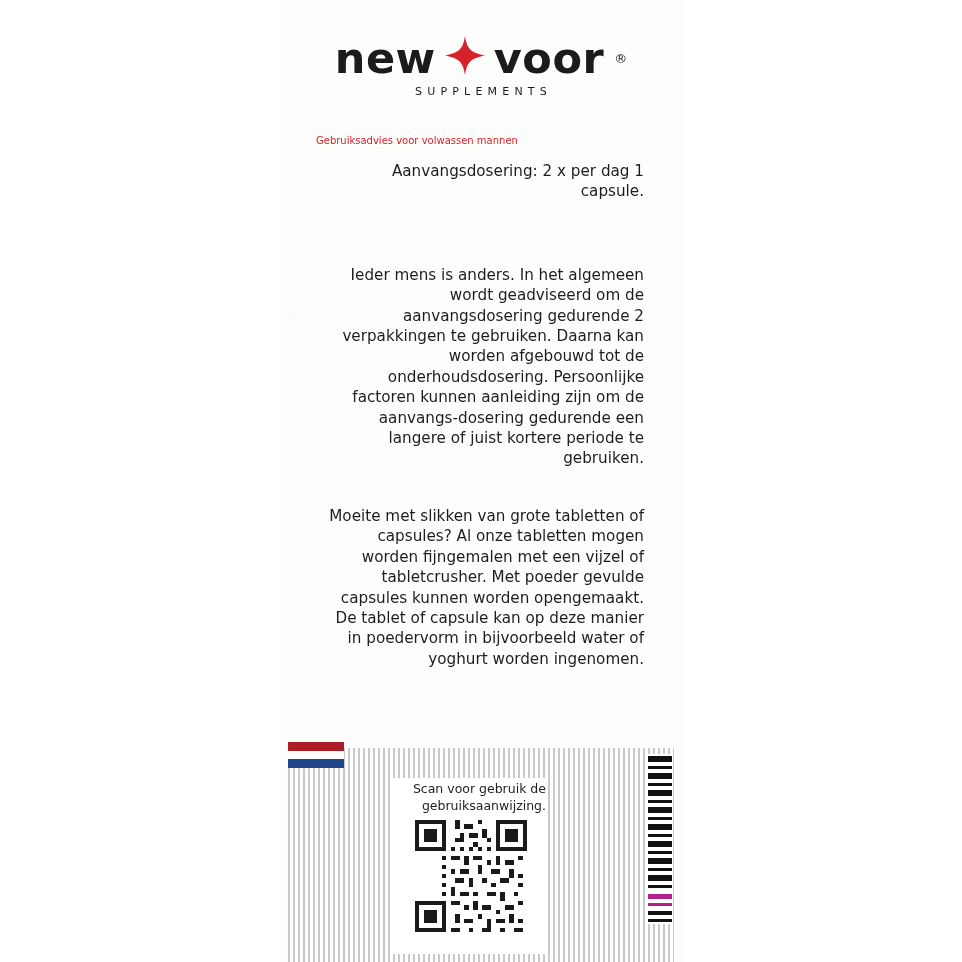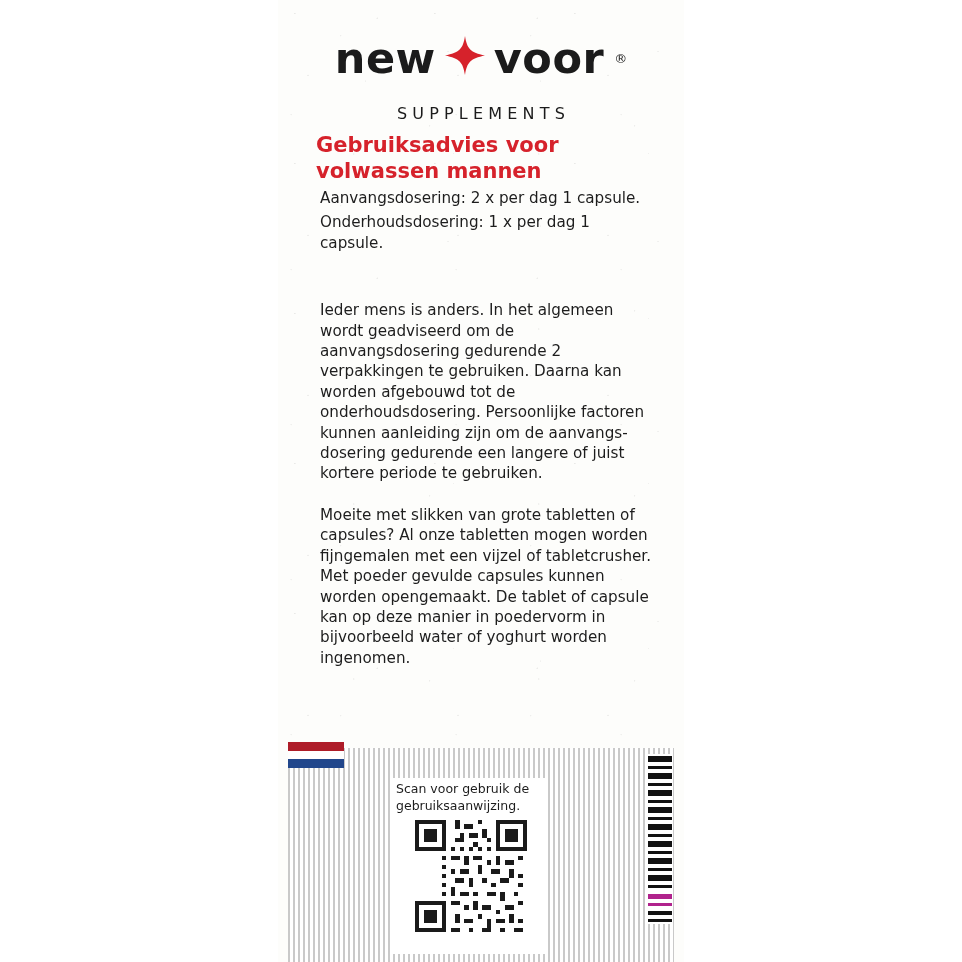--- a/index.html
+++ b/index.html
@@ -81,47 +81,48 @@
   .logo-star svg { display: block; }
   .logo-reg {
     font-size: 13px;
     color: #1b1b1b;
     vertical-align: super;
     line-height: 1;
     margin-left: 1px;
     font-weight: normal;
   }
   .logo-sub {
-    margin-top: 24px;
-    font-size: 16px;
+    margin-top: 5px;
+    font-size: 11px;
     letter-spacing: 5.2px;
     color: #1b1b1b;
     font-weight: normal;
     padding-left: 5px;
   }
 
   
   .content {
     position: absolute;
     left: 38px;
     top: 132px;
     width: 340px;
     color: #1d1d1d;
     font-size: 15.2px;
     line-height: 20.4px;
   }
   .heading {
     color: #d6222b;
-    font-weight: bold;
-    font-size: 21px;
-    line-height: 26px;
+    font-weight: normal;
+    font-size: 10px;
+    line-height: 17px;
     margin: 0 0 1px 0;
   }
   .para {
-    margin: 4px;
+    margin: 12px;
+    text-align: right;
   }
   .gap-md { height: 13px; }
 
   
   .bottom-strip {
     position: absolute;
     left: 0;
     bottom: 0;
     width: 406px;
     height: 220px;
@@ -161,20 +162,21 @@
   .flag-blue { background: #21468b; }
 
   .scan-text {
     position: absolute;
     left: 118px;
     top: 38px;
     width: 150px;
     font-size: 12.5px;
     line-height: 17px;
     color: #1d1d1d;
+    text-align: right;
   }
   .qr {
     position: absolute;
     left: 131px;
     top: 78px;
     width: 124px;
     height: 112px;
   }
   .vert-code {
     position: absolute;
@@ -201,21 +203,20 @@
         </span>
         <span class="logo-word">voor</span>
         <span class="logo-reg">®</span>
       </div>
       <div class="logo-sub">SUPPLEMENTS</div>
     </div>
 
     <div class="content">
       <p class="heading">Gebruiksadvies voor volwassen mannen</p>
       <p class="para">Aanvangsdosering: 2 x per dag 1 capsule.</p>
-      <p class="para">Onderhoudsdosering: 1 x per dag 1 capsule.</p>
       <div class="gap-md"></div>
       <div class="gap-md"></div>
       <div class="gap-md"></div>
       <p class="para">Ieder mens is anders. In het algemeen wordt geadviseerd om de aanvangsdosering gedurende 2 verpakkingen te gebruiken. Daarna kan worden afgebouwd tot de onderhoudsdosering. Persoonlijke factoren kunnen aanleiding zijn om de aanvangs-dosering gedurende een langere of juist kortere periode te gebruiken.</p>
       <div class="gap-md"></div>
       <p class="para">Moeite met slikken van grote tabletten of capsules? Al onze tabletten mogen worden fijngemalen met een vijzel of tabletcrusher. Met poeder gevulde capsules kunnen worden opengemaakt. De tablet of capsule kan op deze manier in poedervorm in bijvoorbeeld water of yoghurt worden ingenomen.</p>
     </div>
 
     <div class="bottom-strip">
       <div class="stripes"></div>

